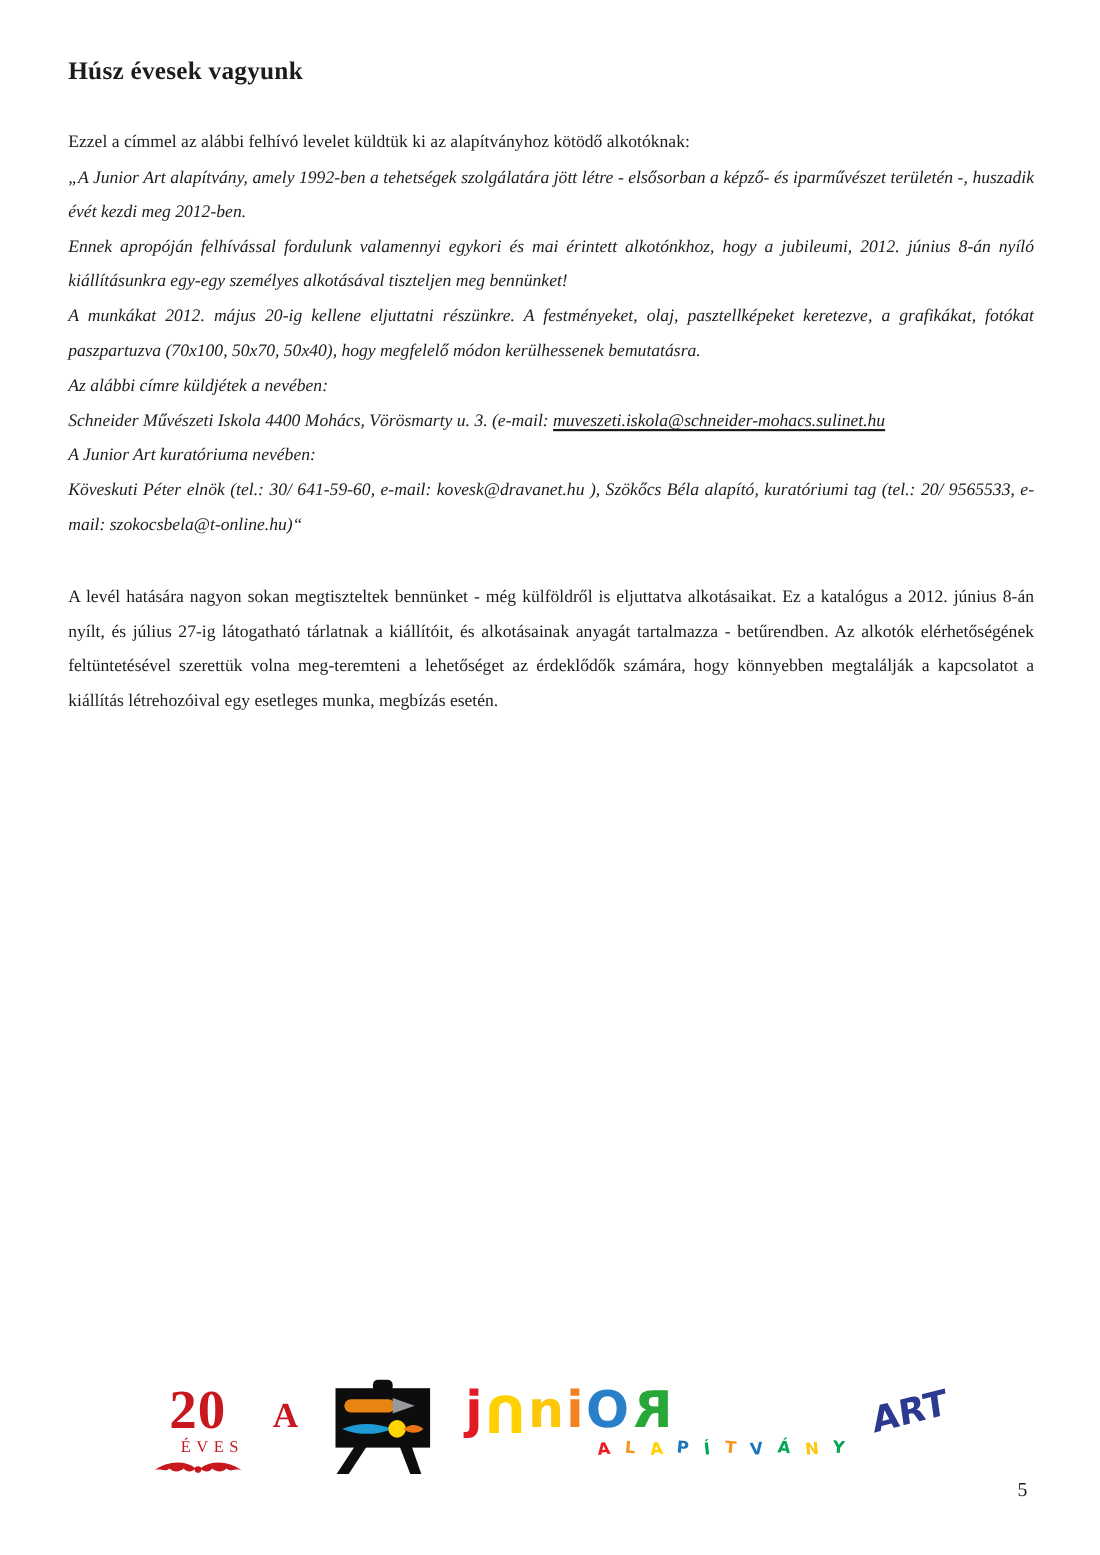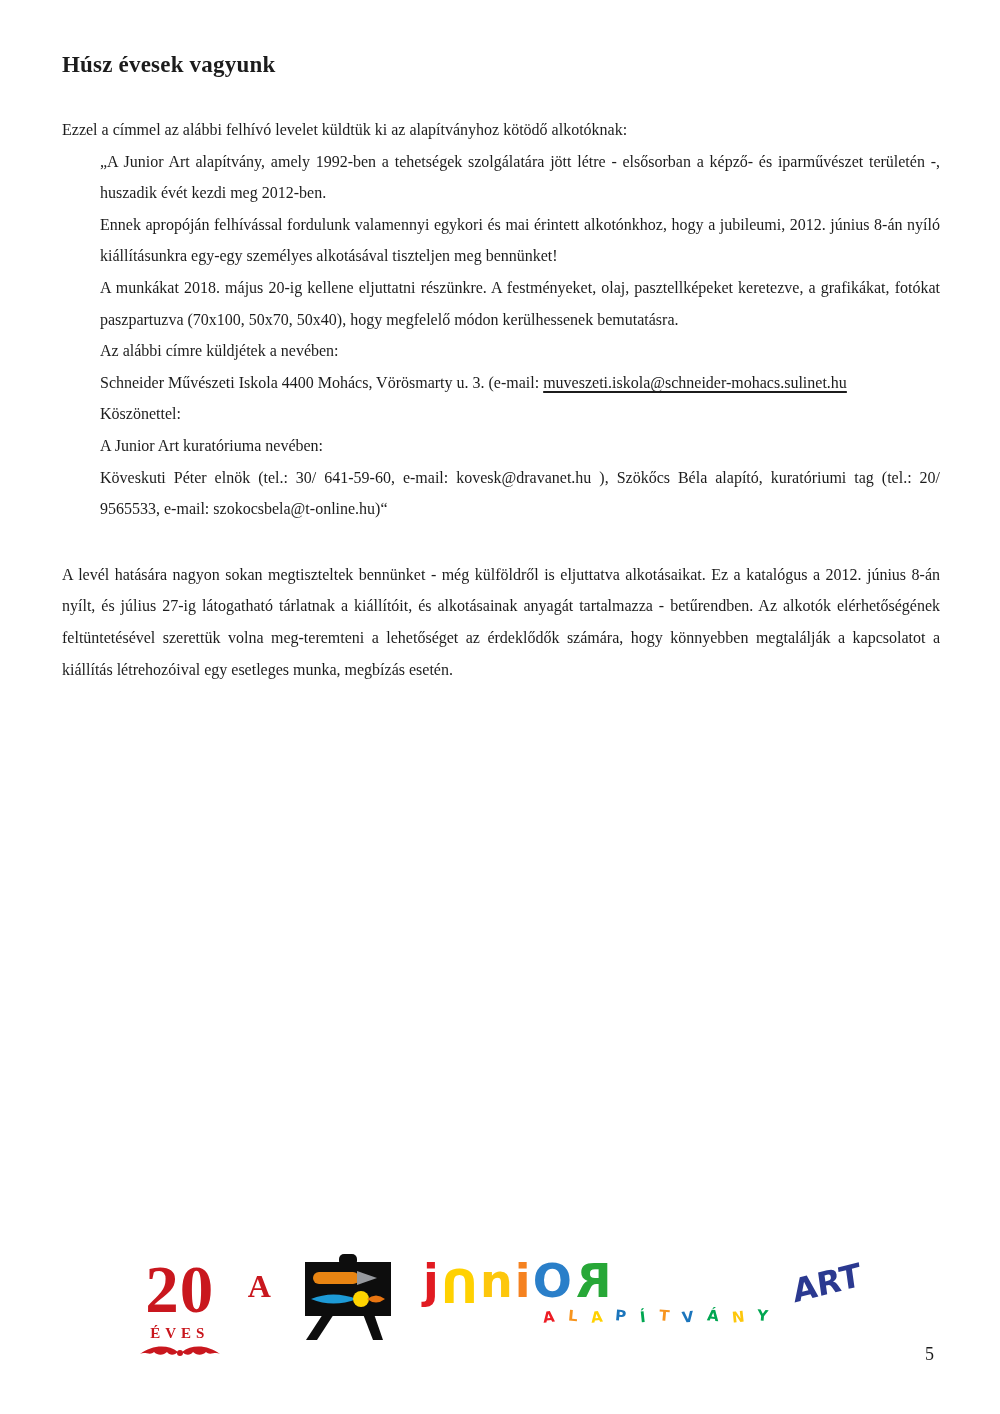--- a/index.html
+++ b/index.html
@@ -21,50 +21,51 @@
     font-weight:bold;
     margin:0 0 36px 0;
     letter-spacing:.2px;
   }
   .p{
     margin:0;
     font-size:16px;
     line-height:31.6px;
     text-align:justify;
   }
-  .it{margin-left:38px;}
+  .it{font-style:italic;}
   .u{text-decoration:underline;text-decoration-thickness:2px;text-underline-offset:3px;}
   .closing{margin-top:34px;}
 
   
   .logo-row{
     position:absolute;
     left:0;right:0;top:1252px;
     display:flex;
     align-items:flex-start;
     justify-content:center;
     gap:26px;
   }
   .badge20{
     text-align:center;
     line-height:1;
     margin-top:4px;
   }
   .badge20 .num{
-    font-size:67px;
+    font-size:50px;
     font-weight:bold;
     letter-spacing:1px;
     display:block;
   }
   .badge20 .eves{
     display:block;
     font-size:15px;
-    font-weight:bold;
+    font-weight:normal;
     letter-spacing:5px;
     margin-top:3px;
+    text-align:right;
   }
   .badge20 svg{display:block;margin:2px auto 0;}
   .article-a{
     font-size:32px;
     font-weight:bold;
     margin-top:16px;
   }
   .easel{margin-top:2px;}
   .junior-block{display:flex;flex-direction:column;margin-top:6px;}
   .junior-word{
@@ -108,24 +109,23 @@
 </head>
 <body>
 
 <div class="page">
   <div class="content">
     <h1 class="doc-title">Húsz évesek vagyunk</h1>
 
     <p class="p">Ezzel a címmel az alábbi felhívó levelet küldtük ki az alapítványhoz kötödő alkotóknak:</p>
     <p class="p it">„A Junior Art alapítvány, amely 1992-ben a tehetségek szolgálatára jött létre - elsősorban a képző- és iparművészet területén -, huszadik évét kezdi meg 2012-ben.</p>
     <p class="p it">Ennek apropóján felhívással fordulunk valamennyi egykori és mai érintett alkotónkhoz, hogy a jubileumi, 2012. június 8-án nyíló kiállításunkra egy-egy személyes alkotásával tiszteljen meg bennünket!</p>
-    <p class="p it">A munkákat 2018. május 20-ig kellene eljuttatni részünkre. A festményeket, olaj, pasztellképeket keretezve, a grafikákat, fotókat paszpartuzva (70x100, 50x70, 50x40), hogy megfelelő módon kerülhessenek bemutatásra.</p>
+    <p class="p it">A munkákat 2012. május 20-ig kellene eljuttatni részünkre. A festményeket, olaj, pasztellképeket keretezve, a grafikákat, fotókat paszpartuzva (70x100, 50x70, 50x40), hogy megfelelő módon kerülhessenek bemutatásra.</p>
     <p class="p it">Az alábbi címre küldjétek a nevében:</p>
     <p class="p it"><span>Schneider Művészeti Iskola 4400 Mohács, Vörösmarty u. 3. (e-mail: </span><span class="u">muveszeti.iskola@schneider-mohacs.sulinet.hu</span></p>
-    <p class="p it">Köszönettel:</p>
     <p class="p it">A Junior Art kuratóriuma nevében:</p>
     <p class="p it">Köveskuti Péter elnök (tel.: 30/ 641-59-60, e-mail: kovesk@dravanet.hu ), Szökőcs Béla alapító, kuratóriumi tag (tel.: 20/ 9565533, e-mail: szokocsbela@t-online.hu)“</p>
 
     <p class="p closing">A levél hatására nagyon sokan megtiszteltek bennünket - még külföldről is eljuttatva alkotásaikat. Ez a katalógus a 2012. június 8-án nyílt, és július 27-ig látogatható tárlatnak a kiállítóit, és alkotásainak anyagát tartalmazza - betűrendben. Az alkotók elérhetőségének feltüntetésével szerettük volna meg-teremteni a lehetőséget az érdeklődők számára, hogy könnyebben megtalálják a kapcsolatot a kiállítás létrehozóival egy esetleges munka, megbízás esetén.</p>
   </div>
 
   <div class="logo-row">
     <div class="badge20">
       <span class="num" style="color: rgb(201, 23, 30);">20</span>
       <span class="eves" style="color: rgb(201, 23, 30);">ÉVES</span>

